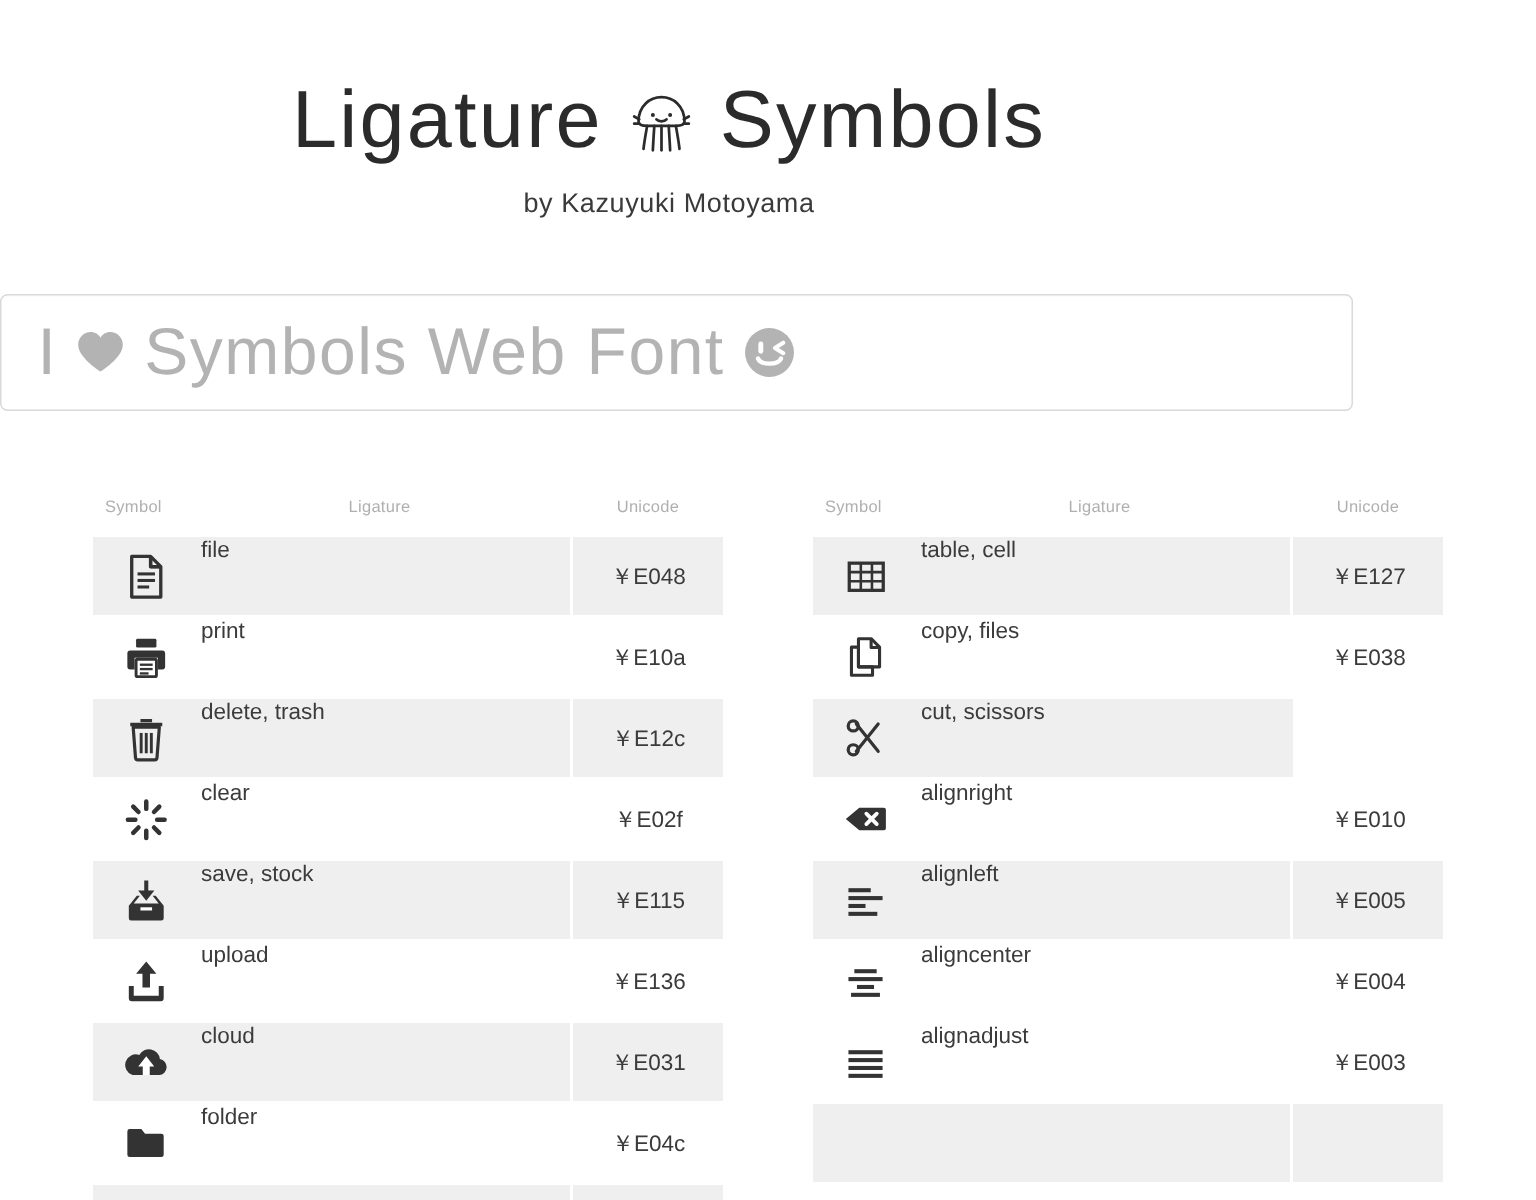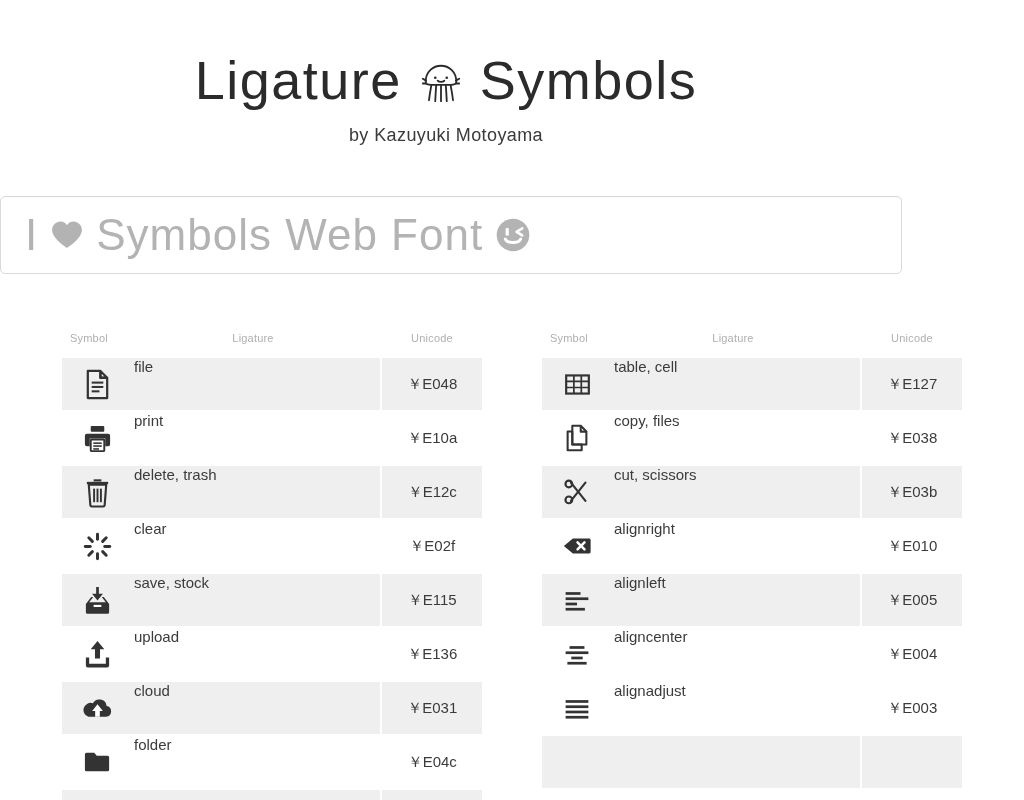--- a/index.html
+++ b/index.html
@@ -352,21 +352,20 @@
               <g stroke="#333" stroke-width="2.3" fill="none" stroke-linecap="round">
                 <line x1="9.5" y1="6" x2="25" y2="25.5"></line>
                 <line x1="25" y1="6" x2="9.5" y2="25.5"></line>
                 <circle cx="7.3" cy="24.4" r="3.6"></circle>
                 <circle cx="7.3" cy="7.4" r="3.6"></circle>
               </g>
             </svg>
           </div>
           <div class="cell-lig">cut, scissors</div>
         </div>
-        <div class="cell-uni">￥E03b</div>
       </div>
 
       <div class="trow even">
         <div class="cell-left">
           <div class="cell-sym">
             <svg class="icon-svg" viewBox="0 0 32 32" width="30" height="30">
               <path d="M11.6 8 H29 a1.5 1.5 0 0 1 1.5 1.5 v13 A1.5 1.5 0 0 1 29 24 H11.6 L2 16 Z" fill="#333"></path>
               <path d="M16.6 12.2 L24 19.6 M24 12.2 L16.6 19.6" stroke="#ffffff" stroke-width="2.7" stroke-linecap="round" fill="none"></path>
             </svg>
           </div>

